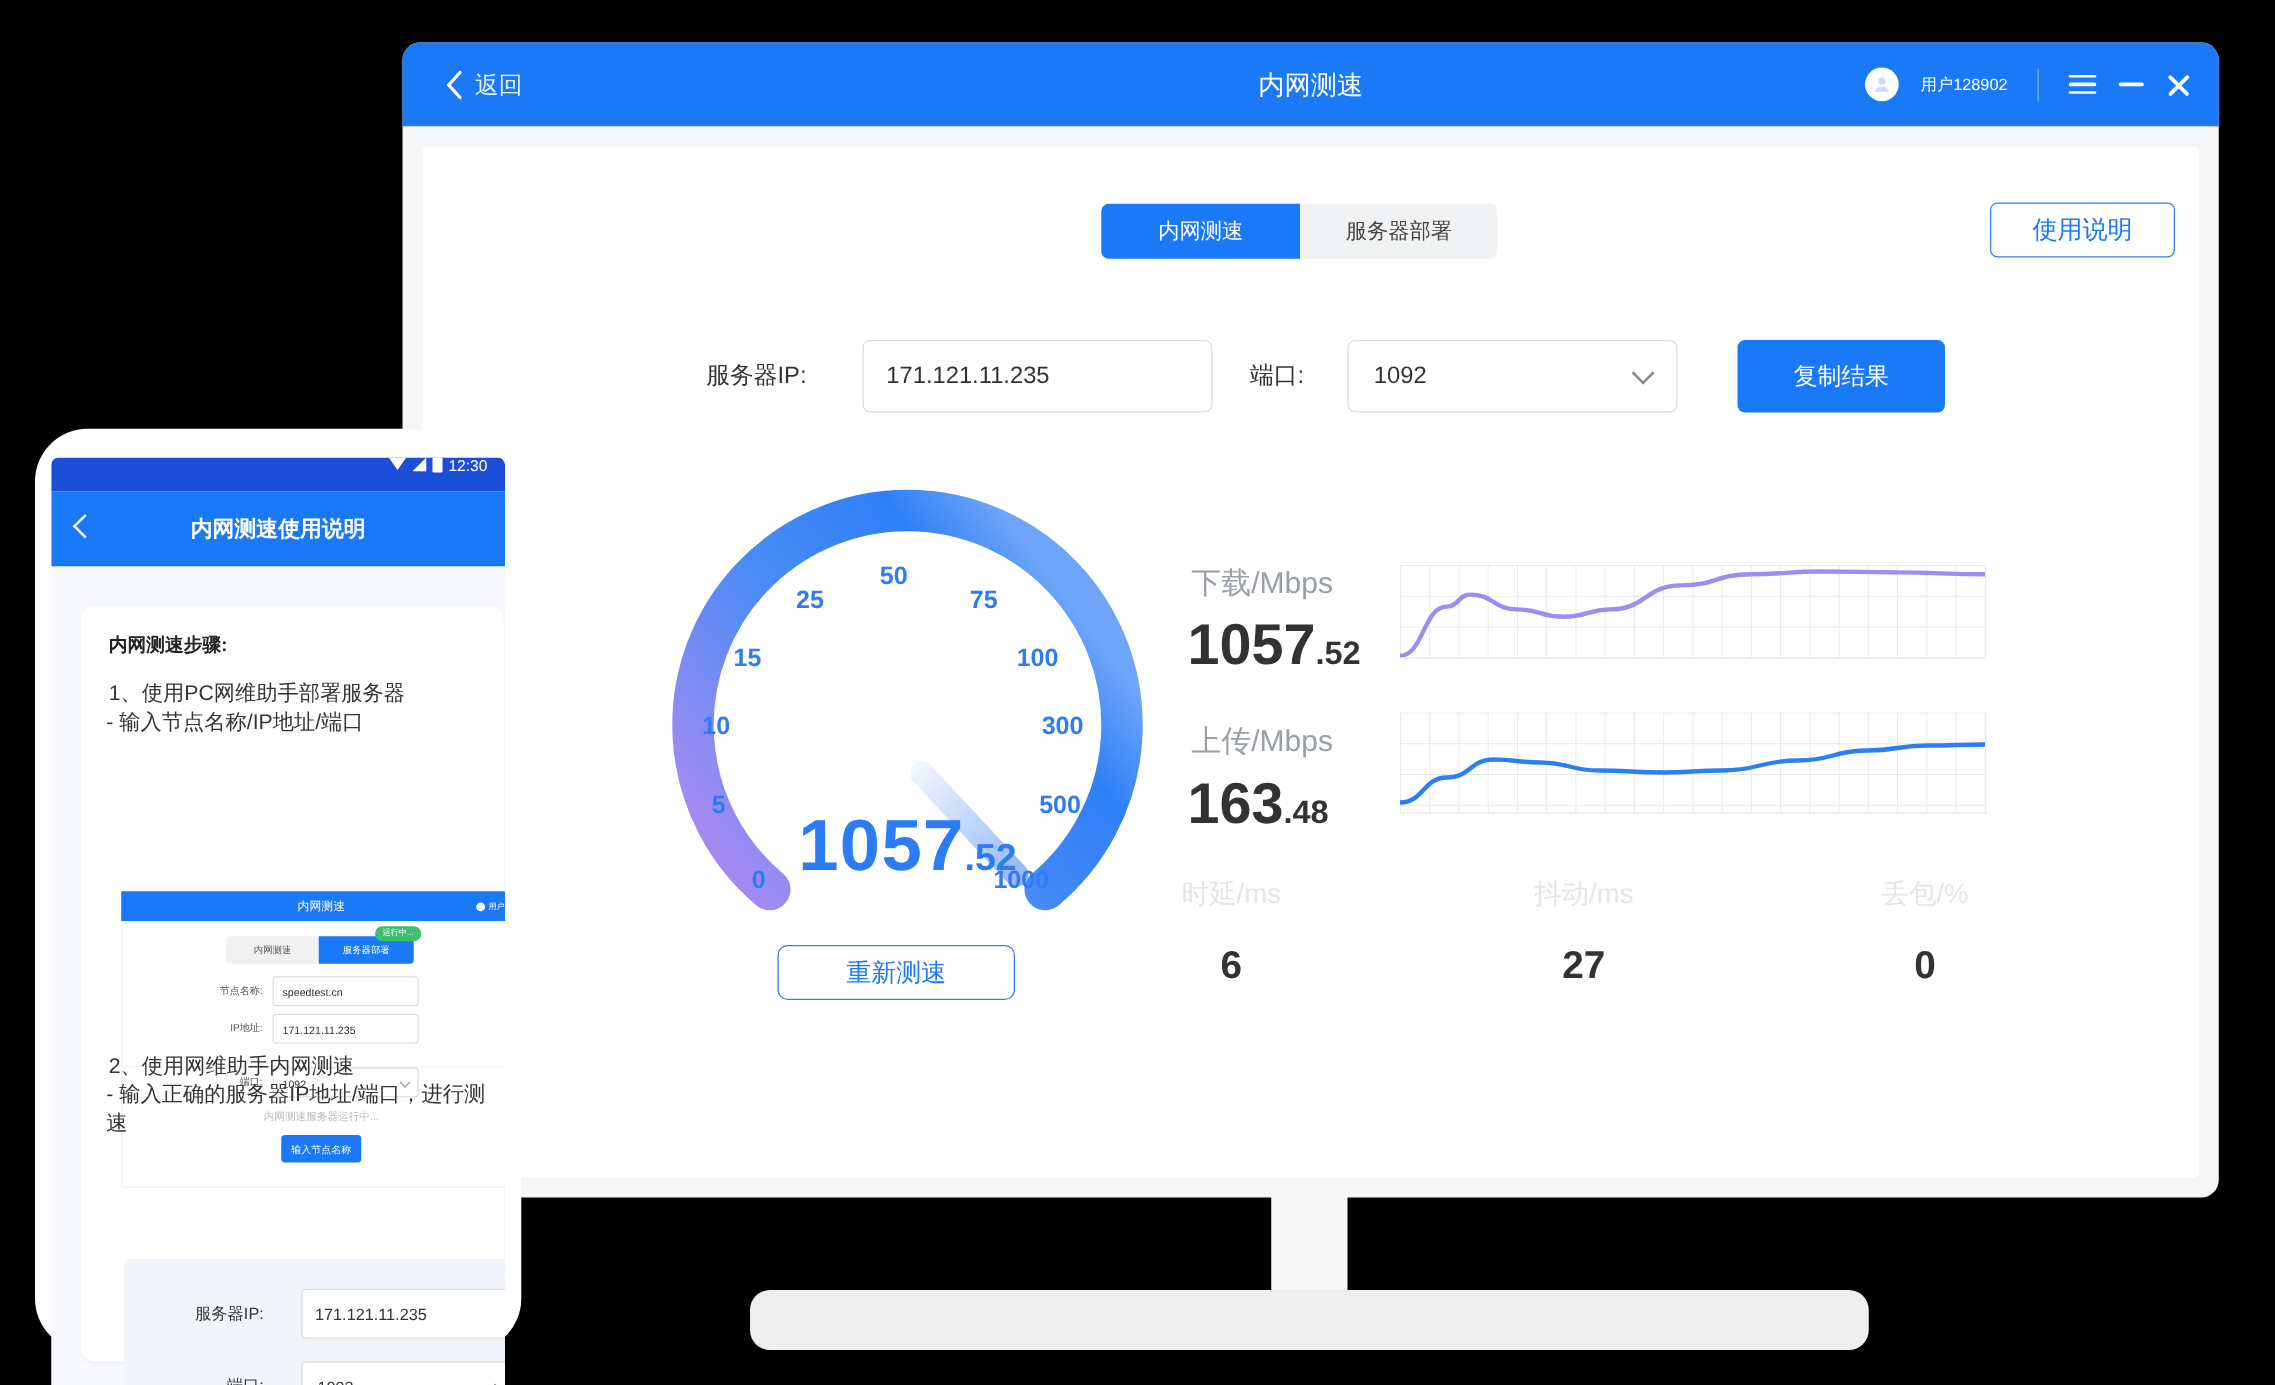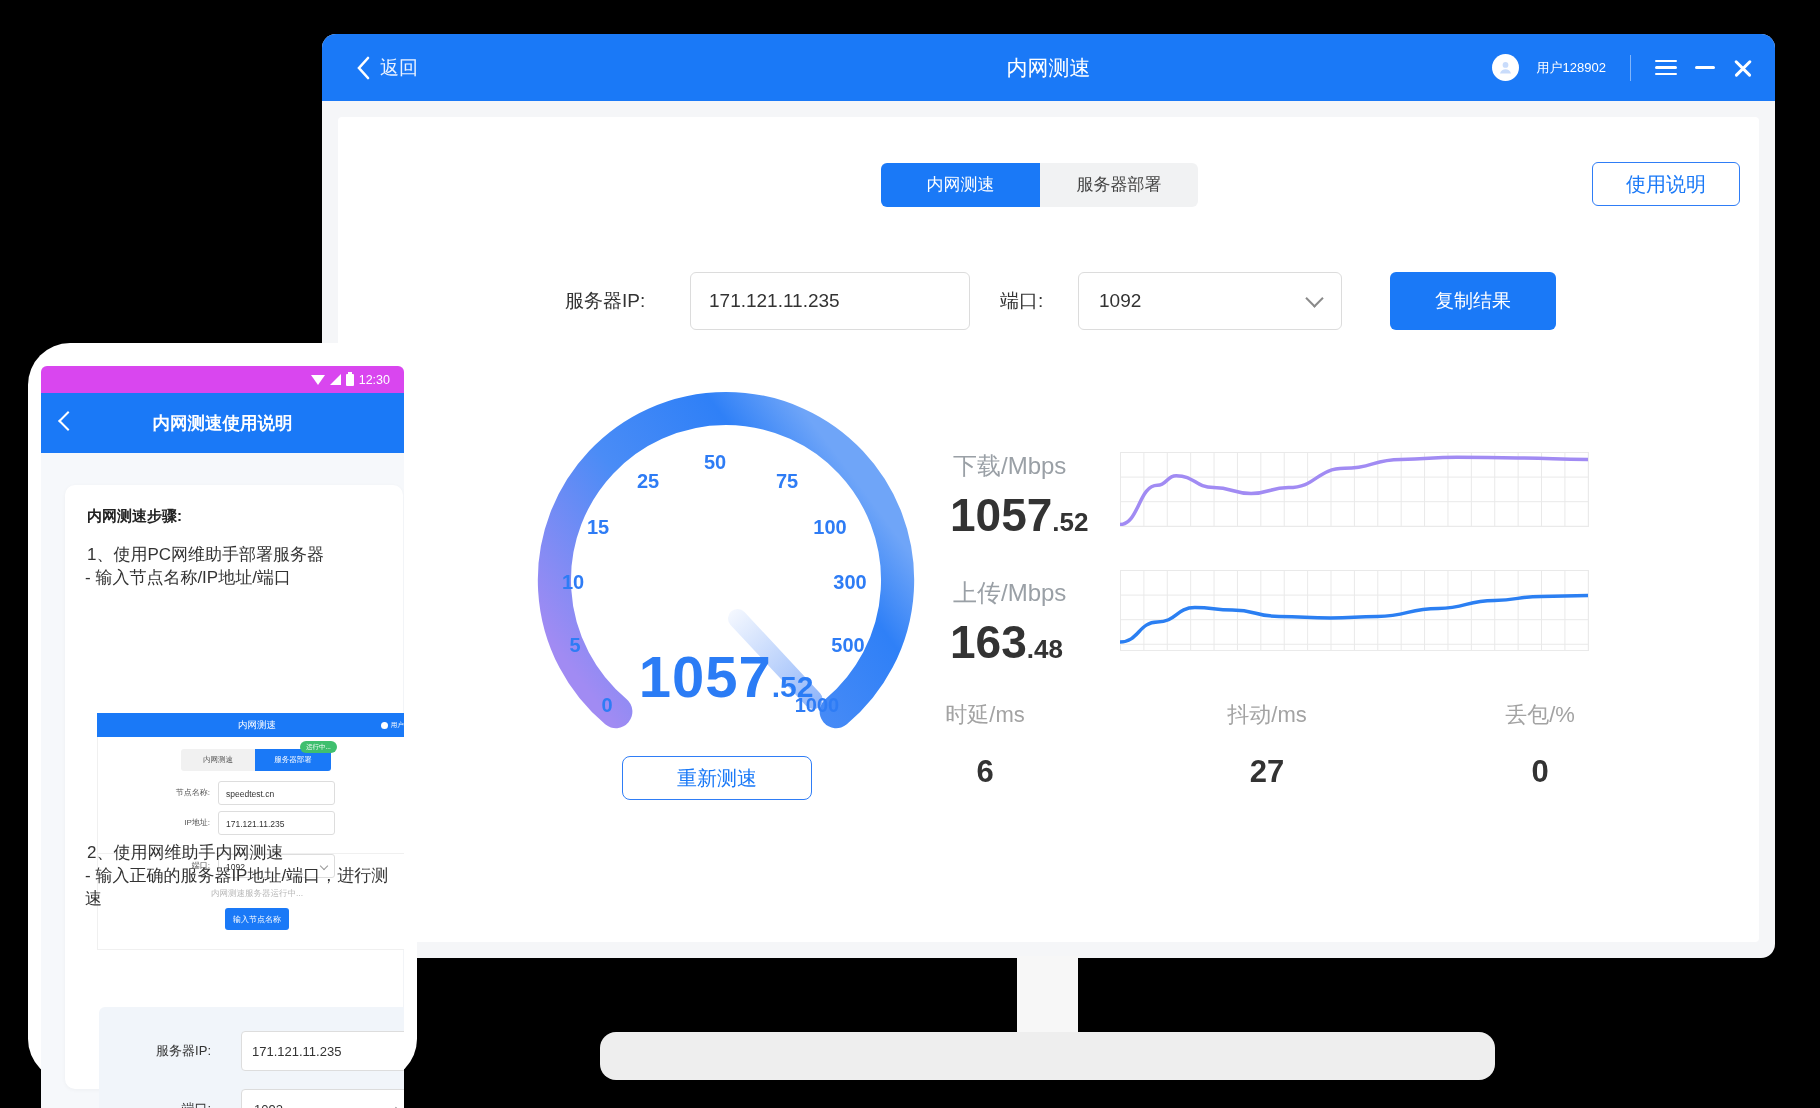--- a/index.html
+++ b/index.html
@@ -61,32 +61,32 @@
 
   
   .metric-label{font-size:24px;color:#9aa0a6;}
   .metric-val b{font-size:46px;font-weight:700;color:#333;}
   .metric-val i{font-style:normal;font-size:26px;font-weight:700;color:#333;}
   .grid-chart{background:
       linear-gradient(#e9e9e9 1px,transparent 1px) 0 0/100% 24.6px,
       linear-gradient(90deg,#e9e9e9 1px,transparent 1px) 0 0/23.4px 100%;
       border:1px solid #eaeaea;border-width:0 1px 1px 0;}
   .stat{position:absolute;width:160px;text-align:center;}
-  .stat .s-label{font-size:22px;color:#a3a3a3;}
+  .stat .s-label{font-size:22px;color:#e5e5e5;}
   .stat .s-val{font-size:31px;font-weight:700;color:#333;margin-top:24px;}
 
   
   .stand-stem{left:1017px;top:956px;width:61px;height:82px;background:#f7f7f7;}
   .stand-base{left:600px;top:1032px;width:895px;height:48px;background:#eeeeee;border-radius:16px;}
 
   
   .phone{left:28px;top:343px;width:389px;height:738px;background:#fff;border-radius:42px;}
   .screen{left:13px;top:23px;width:363px;height:1047px;background:#f6f8fb;overflow:hidden;
           width:363px;height:1044px;border-radius:6px;}
-  .p-status{left:0;top:0;width:100%;height:27px;background:#d946ef;display:flex;align-items:center;
+  .p-status{left:0;top:0;width:100%;height:27px;background:#1d4ed8;display:flex;align-items:flex-start;
             justify-content:flex-end;gap:5px;padding-right:14px;box-sizing:border-box;color:#fff;}
   .p-time{font-size:12.5px;}
   .tri{width:0;height:0;border-left:11px solid transparent;border-bottom:11px solid #fff;}
   .wifi{width:0;height:0;border-left:7px solid transparent;border-right:7px solid transparent;border-top:10px solid #fff;}
   .batt{position:relative;width:8px;height:12px;background:#fff;border-radius:1px;}
   .batt:before{content:"";position:absolute;left:2px;top:-2px;width:4px;height:2px;background:#fff;}
   .p-nav{left:0;top:27px;width:100%;height:60px;background:#1a79f7;color:#fff;}
   .p-nav-title{position:absolute;left:0;right:0;top:18px;text-align:center;font-size:17.5px;font-weight:600;}
   .p-back{position:absolute;left:20px;top:16px;width:12px;height:12px;border-left:2.5px solid #fff;
           border-bottom:2.5px solid #fff;transform:rotate(45deg);margin-top:5px;cursor:pointer;}

